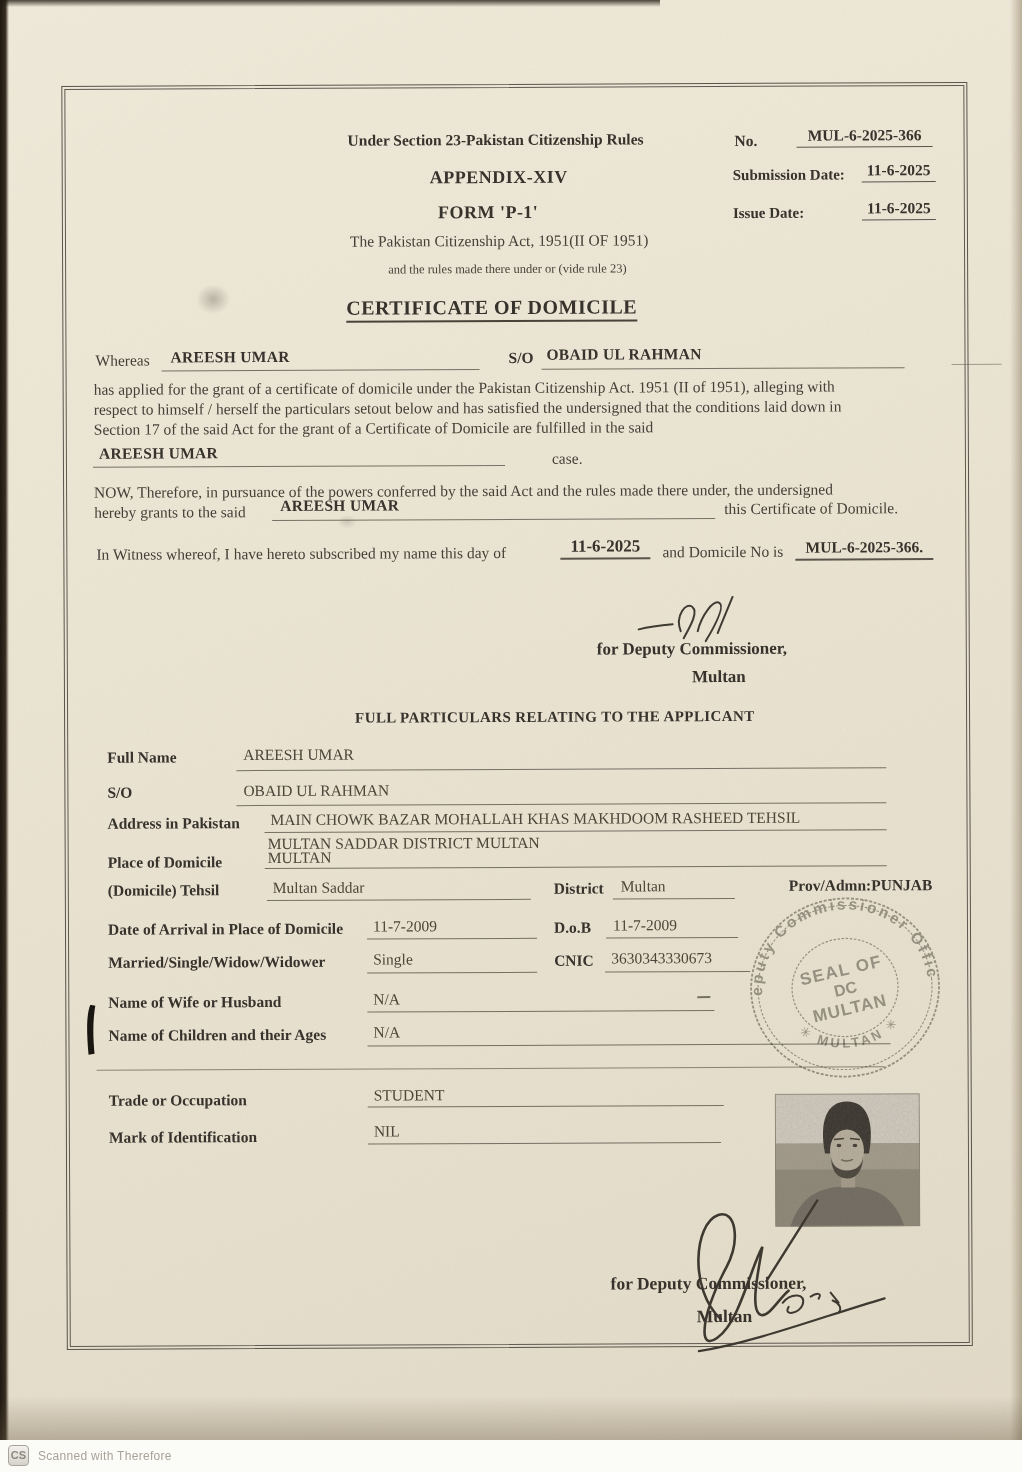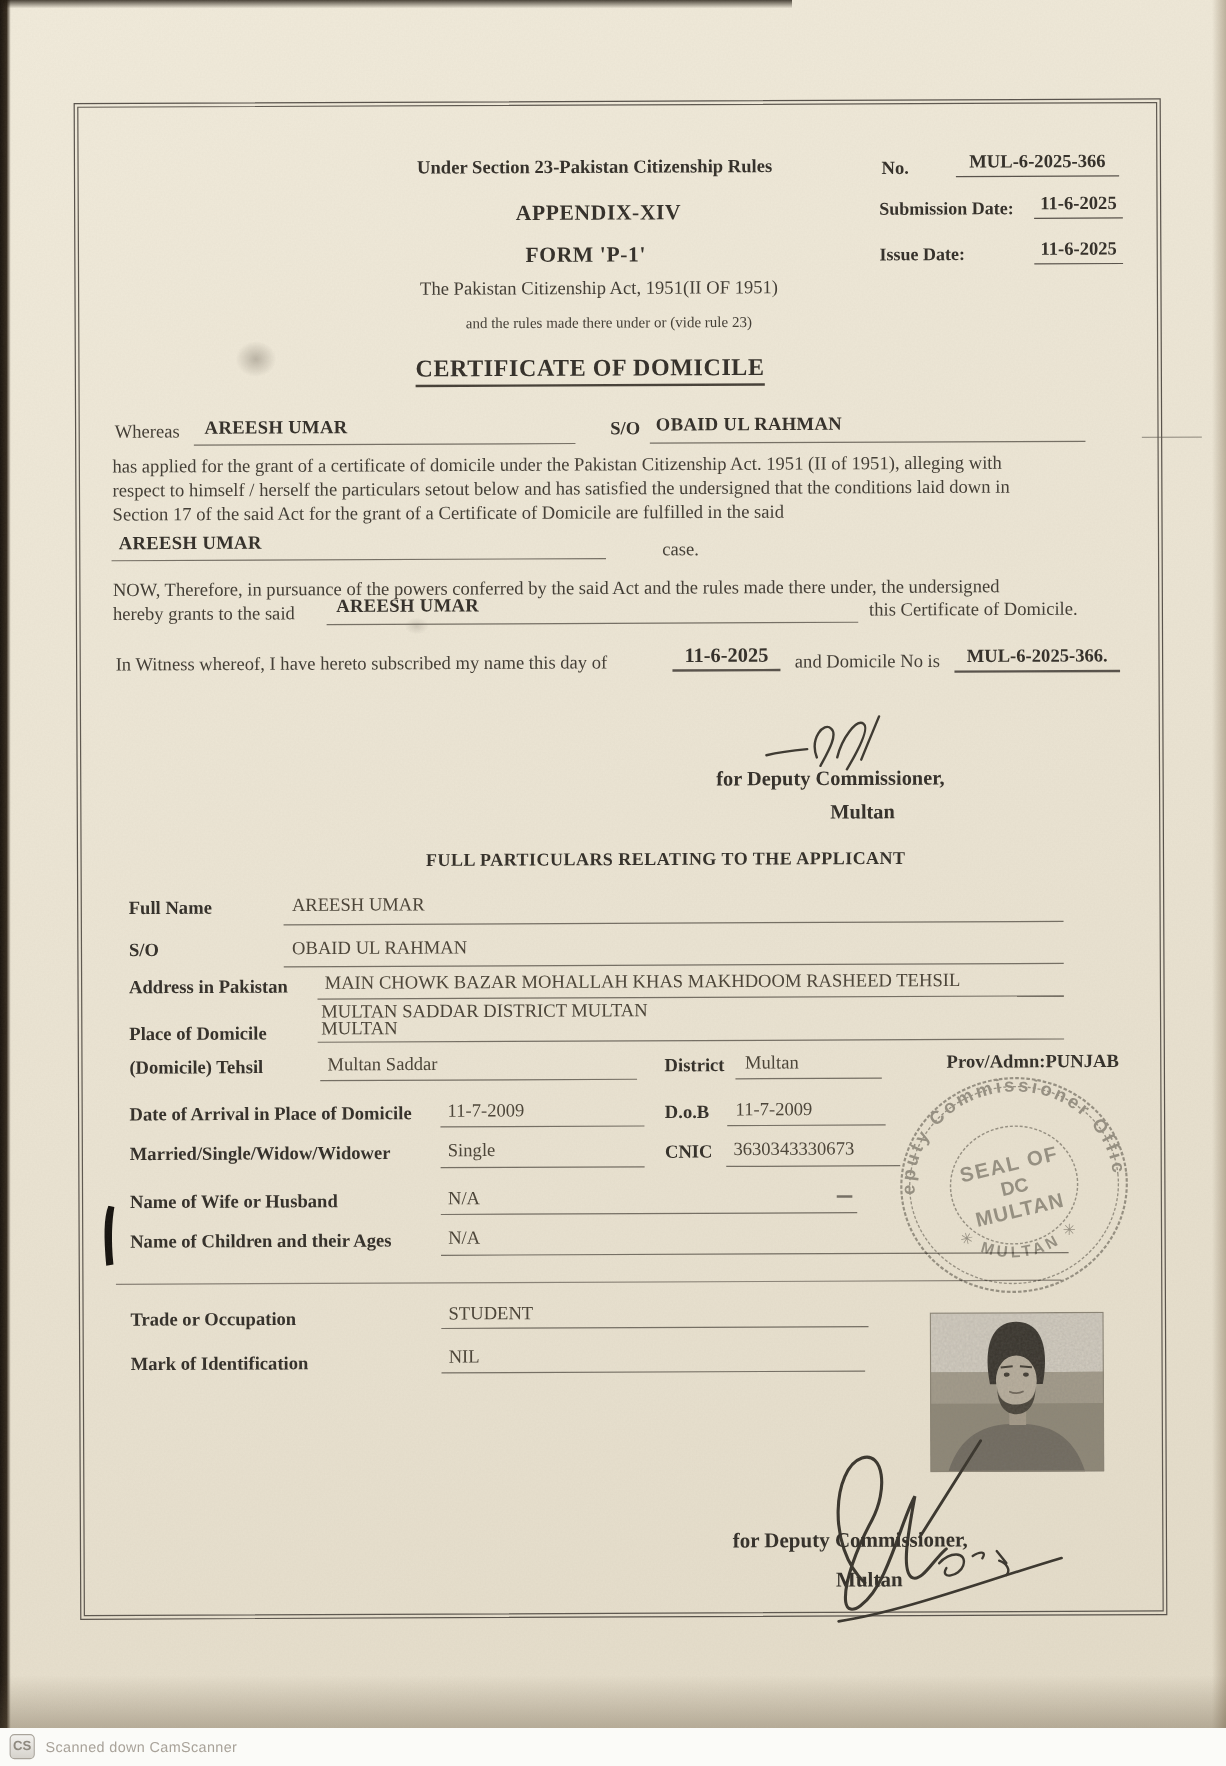--- a/index.html
+++ b/index.html
@@ -231,15 +231,15 @@
   <svg class="grainlayer" width="1022" height="1440">
     <filter id="papergrain">
       <feTurbulence type="fractalNoise" baseFrequency="0.7" numOctaves="2" stitchTiles="stitch"></feTurbulence>
       <feColorMatrix type="matrix" values="0 0 0 0 0.35  0 0 0 0 0.31  0 0 0 0 0.24  0 0 0 0.07 0"></feColorMatrix>
     </filter>
     <rect width="1022" height="1440" filter="url(#papergrain)"></rect>
   </svg>
 
   <div class="footer">
     <div class="cs-badge">CS</div>
-    <div class="cs-text">Scanned down CamScanner</div>
+    <div class="cs-text">Scanned with Therefore</div>
   </div>
 </div>
 
 </body></html>

